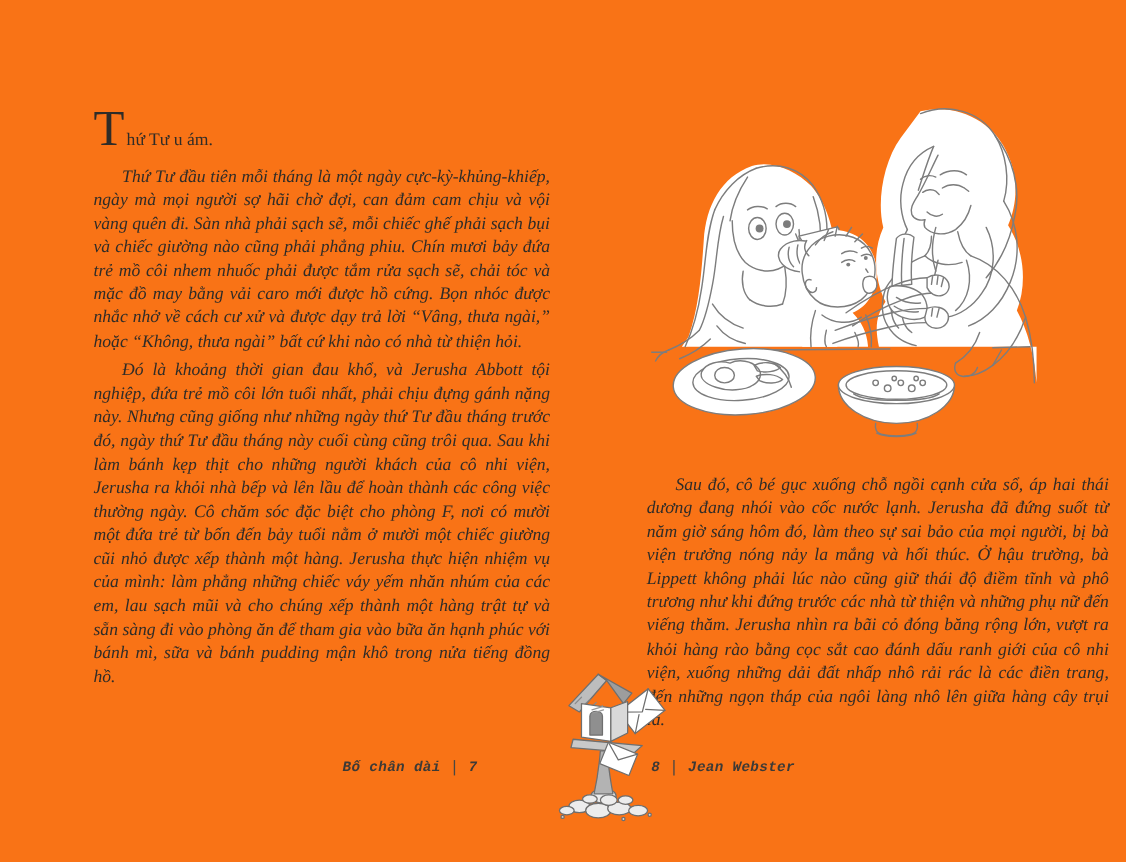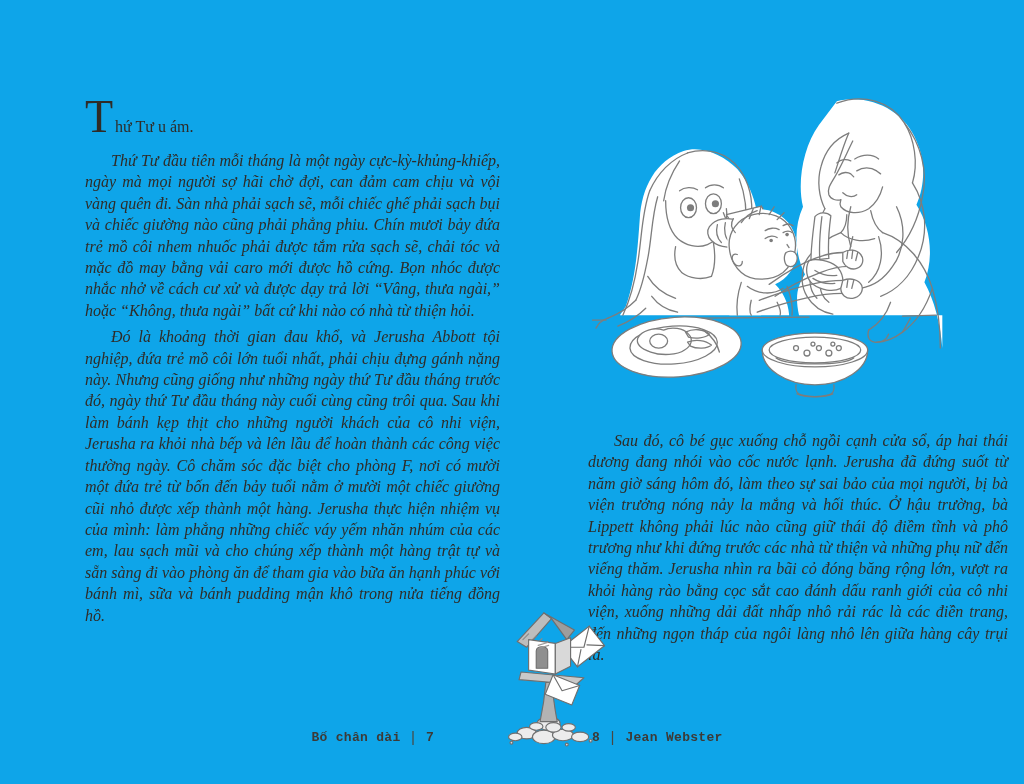--- a/index.html
+++ b/index.html
@@ -1,41 +1,41 @@
 <!DOCTYPE html>
 <html><head>
 <meta charset="utf-8">
 <style>
   html,body{margin:0;padding:0;}
   body{
     width:1024px;height:784px;background:#ffffff;
     font-family:"Liberation Serif", serif;color:#2f2c28;
     -webkit-font-smoothing:antialiased;
   }
-  .spread{position:relative;width:1024px;height:784px;background:#0ea5e9;overflow:hidden;}
+  .spread{position:relative;width:1024px;height:784px;background:#f97316;overflow:hidden;}
 
   .text-col{position:absolute;text-align:justify;font-size:16px;line-height:21.4px;}
   #left-col{left:85px;top:96px;width:415px;}
   #right-col{left:588px;top:430px;width:420px;}
 
   .heading{height:46px;margin:0 0 8px 0;white-space:nowrap;}
   .dropcap{font-size:46px;line-height:42px;margin-right:2px;font-family:"Liberation Serif",serif;}
   .heading-rest{font-size:16px;}
 
   .para{margin:0 0 5px 0;text-indent:26px;font-style:italic;}
   .para:last-child{margin-bottom:0;}
 
   .illus{position:absolute;}
   #family-illus{left:592px;top:86px;width:418px;height:336px;}
   #mailbox-illus{left:500px;top:590px;width:124px;height:166px;}
 
   .footer{
-    position:absolute;top:729px;
+    position:absolute;top:689px;
     font-family:"Liberation Mono", monospace;font-weight:700;
-    font-size:13px;color:#3d3a36;letter-spacing:.3px;white-space:nowrap;
+    font-size:13px;color:#3d3a36;letter-spacing:.3px;white-space:nowrap;font-style:italic;
   }
   #footer-left{left:85px;width:349px;text-align:right;}
   #footer-right{left:592px;text-align:left;}
   .footer .sep{display:inline-block;margin:0 8px;font-weight:400;font-size:15px;transform:translateY(1px);color:#4a4742;}
 </style>
 </head>
 <body>
 
 <div class="spread">
 

